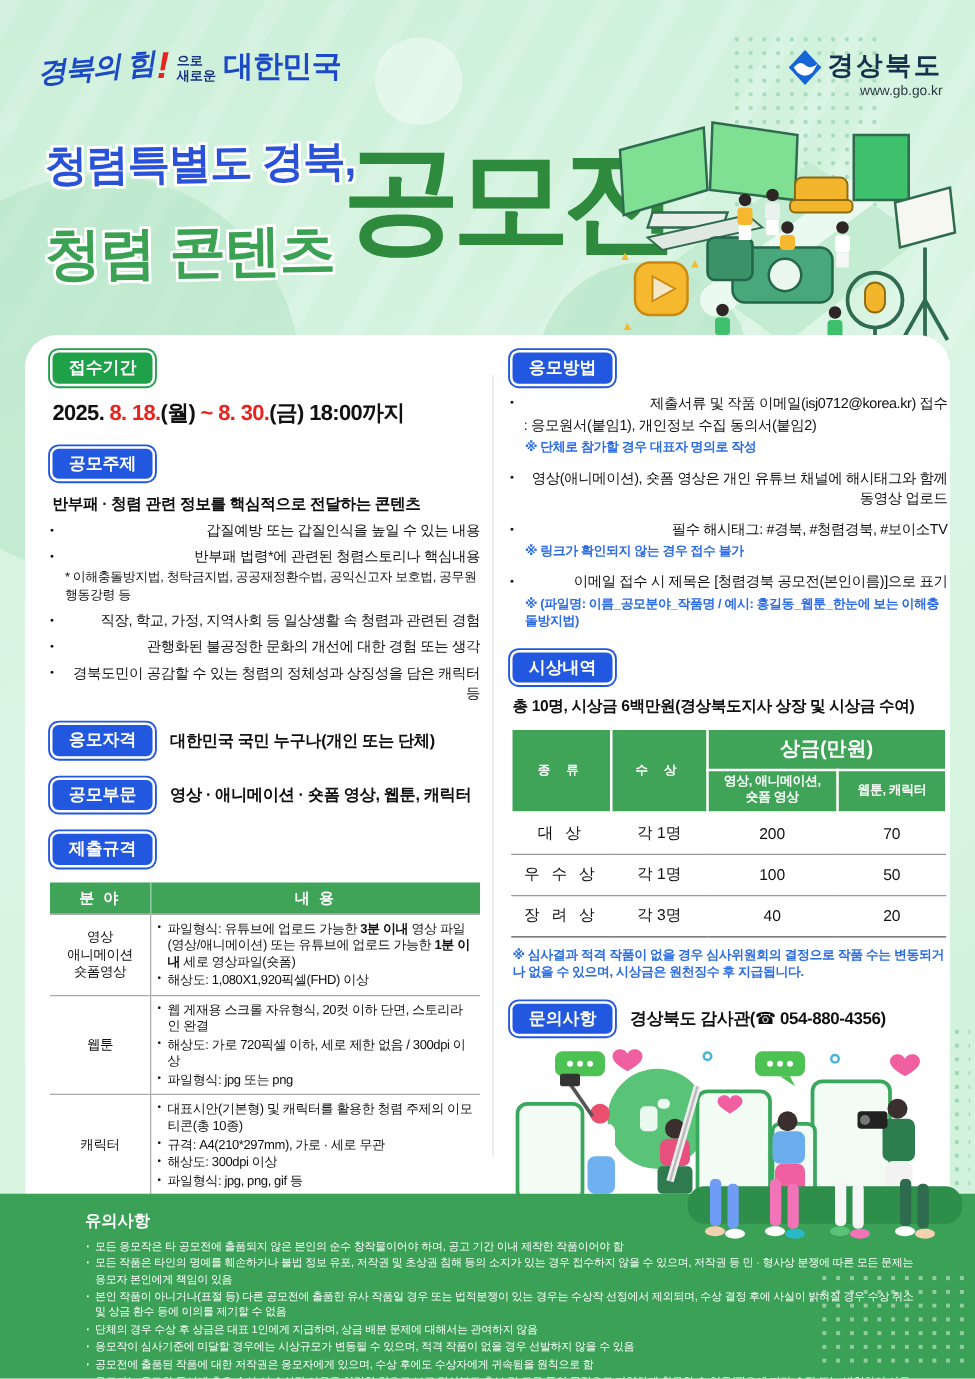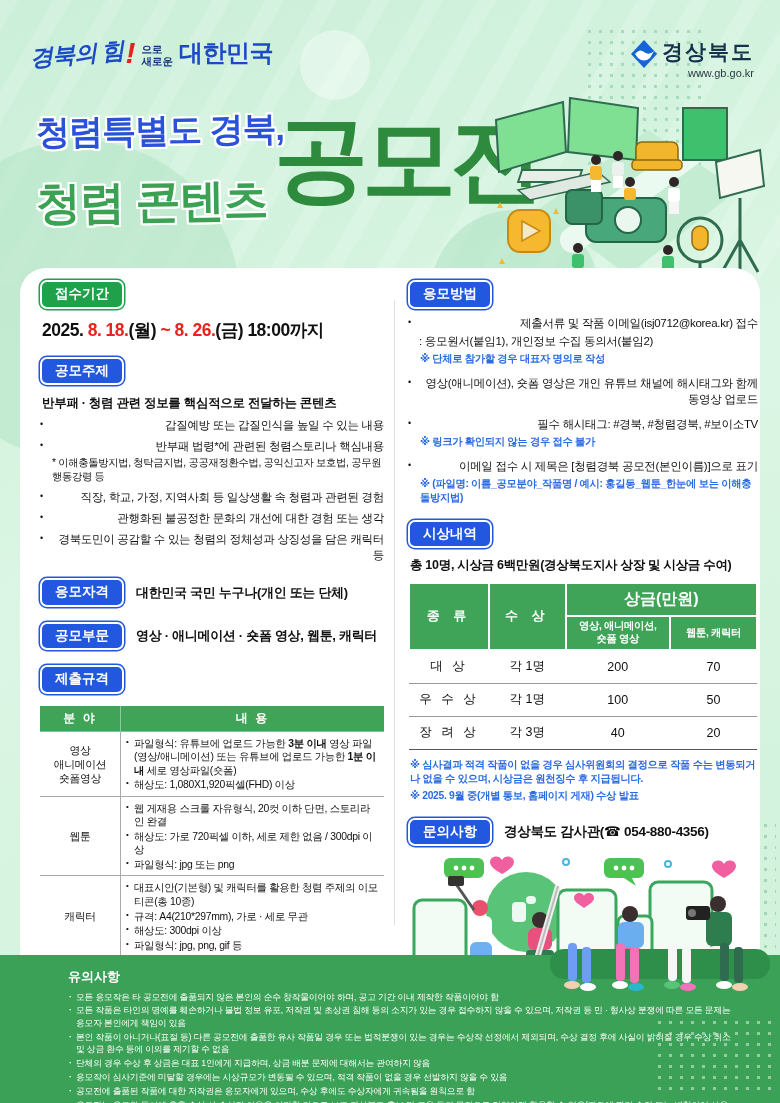--- a/index.html
+++ b/index.html
@@ -62,21 +62,21 @@
   table.spec th{background:#3fa457;color:#fff;font-size:12px;font-weight:700;padding:4px 0;letter-spacing:2px;}
   table.spec th + th{border-left:1px solid #8fcaa3;}
   table.spec td{border-top:1px solid #aaa;vertical-align:middle;padding:4px 5px;line-height:1.3;letter-spacing:-0.3px;}
   td.field{width:70px;text-align:center;white-space:pre-line;border-right:1px solid #aaa;font-size:10.8px;}
   .sli{position:relative;padding-left:8px;margin-top:1px;}
   .sli::before{content:"•";position:absolute;left:0;top:0;font-size:8px;}
   .note-black{font-size:10.8px;color:#101010;margin:8px 0 0 2px;line-height:1.4;letter-spacing:-0.3px;}
   
   table.award{width:100%;border-collapse:collapse;margin-top:8px;text-align:center;color:#101010;}
   table.award th{background:#3fa457;color:#fff;border:2px solid #fff;font-weight:700;}
-  .award .h1{font-size:13px;letter-spacing:5px;padding:6px 0;}
+  .award .h1{font-size:10px;letter-spacing:5px;padding:6px 0;}
   .award .hp{font-size:16px;letter-spacing:0;padding:5px 0;}
   .award .sub{font-size:10.3px;white-space:pre-line;padding:3px 0;line-height:1.25;letter-spacing:-0.3px;}
   table.award td{font-size:12.5px;padding:7.5px 0;border-bottom:1px solid #999;}
   table.award tr.last td{border-bottom:1.5px solid #555;}
   .kind{letter-spacing:3px;}
   .contact-text{font-size:13.5px;font-weight:700;color:#101010;letter-spacing:-0.3px;}
   .social{margin-top:4px;}
   
   .footer{position:absolute;left:0;top:955px;width:780px;height:148px;background:#3aa156;}
   .legs{position:absolute;right:10px;top:-12px;}
@@ -169,21 +169,21 @@
         <rect x="184" y="166" width="12" height="14" rx="3" fill="#3fc06d"></rect>
         <rect x="185" y="180" width="10" height="12" fill="#fff"></rect>
     </g>
   </svg>
 
   <div class="panel"></div>
   <div class="divider"></div>
 
   <div class="col col-left">
     <span class="badge green">접수기간</span>
-    <div class="date-line"><span>2025. </span><span class="red">8. 18.</span><span>(월) </span><span class="red">~ 8. 26.</span><span>(금) 18:00까지</span></div>
+    <div class="date-line"><span>2025. </span><span class="red">8. 18.</span><span>(월) </span><span class="red">~ 8. 30.</span><span>(금) 18:00까지</span></div>
 
     <div class="sec">
       <span class="badge blue">공모주제</span>
       <div class="lead">반부패 · 청렴 관련 정보를 핵심적으로 전달하는 콘텐츠</div>
       <div class="li">갑질예방 또는 갑질인식을 높일 수 있는 내용</div>
       <div class="li">반부패 법령*에 관련된 청렴스토리나 핵심내용</div>
       <div class="subnote">* 이해충돌방지법, 청탁금지법, 공공재정환수법, 공익신고자 보호법, 공무원 행동강령 등</div>
       <div class="li">직장, 학교, 가정, 지역사회 등 일상생활 속 청렴과 관련된 경험</div>
       <div class="li">관행화된 불공정한 문화의 개선에 대한 경험 또는 생각</div>
       <div class="li">경북도민이 공감할 수 있는 청렴의 정체성과 상징성을 담은 캐릭터 등</div>
@@ -280,21 +280,20 @@
         </tr>
         <tr class="last">
           <td class="kind">장 려 상</td>
           <td>각 3명</td>
           <td>40</td>
           <td>20</td>
         </tr>
       </tbody>
         </table>
       <div class="bluenote" style="margin-left:2px;margin-top:8px;">※ 심사결과 적격 작품이 없을 경우 심사위원회의 결정으로 작품 수는 변동되거나 없을 수 있으며, 시상금은 원천징수 후 지급됩니다.</div>
-      <div class="bluenote" style="margin-left:2px;">※ 2025. 9월 중(개별 통보, 홈페이지 게재) 수상 발표</div>
     </div>
 
     <div class="inline-row">
       <span class="badge blue">문의사항</span>
       <span class="contact-text">경상북도 감사관(☎ 054-880-4356)</span>
     </div>
 
     
     <svg class="social" width="350" height="128" viewBox="0 0 350 128">
       <circle cx="118" cy="62" r="40" fill="#59c477"></circle>

